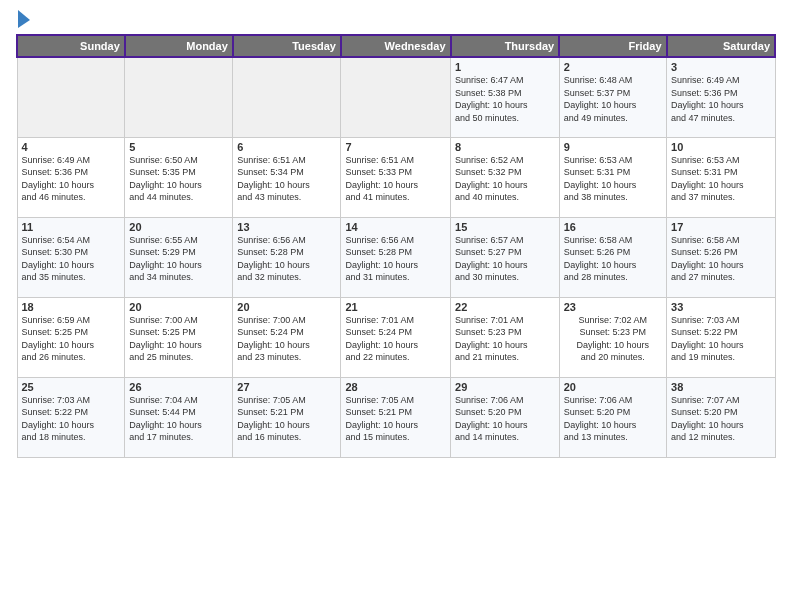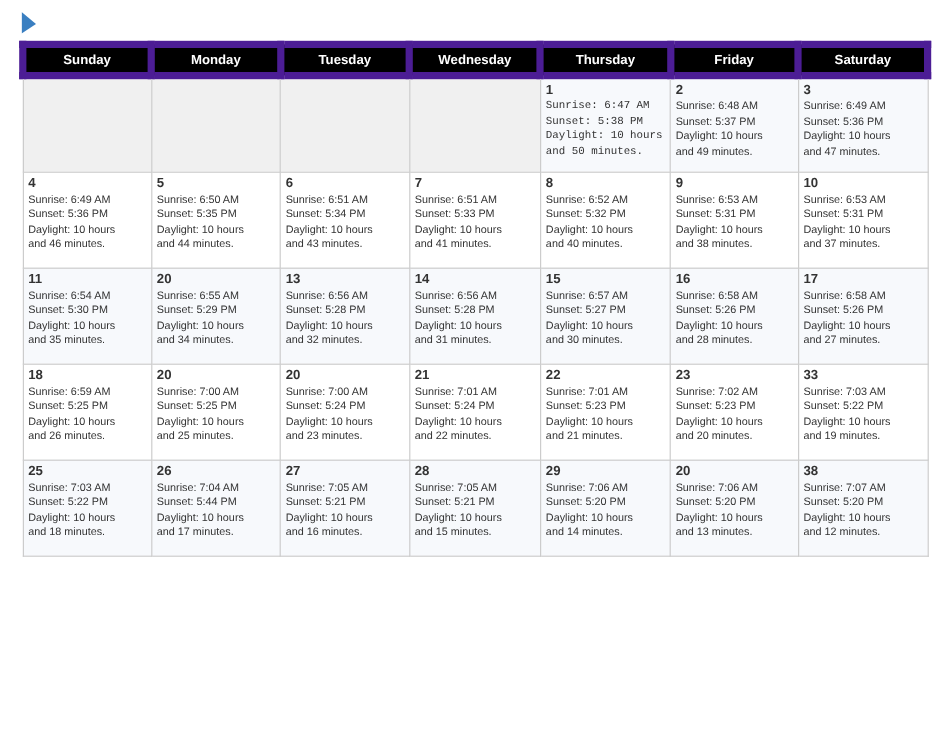--- a/index.html
+++ b/index.html
@@ -45,27 +45,27 @@
     .subtitle {
       font-size: 13px;
       color: #555;
     }
     .calendar {
       width: 100%;
       border-collapse: collapse;
       border: 1px solid #ccc;
     }
     .calendar th {
-      background: #000000;
+      background: #737373;
       color: #fff;
       font-size: 11px;
       font-weight: bold;
       padding: 4px 4px;
-      text-align: center;
-      border: 6px solid #4c1d95;
+      text-align: right;
+      border: 2px solid #4c1d95;
     }
     .calendar td {
       vertical-align: top;
       border: 1px solid #ccc;
       padding: 3px 4px;
       width: 113px;
       min-height: 70px;
       background: #fff;
       font-size: 9.5px;
       color: #333;
@@ -130,21 +130,21 @@
         </tr>
     </thead>
     <tbody id="calendar-body">
     <tr>
           <td class="empty"></td>
           <td class="empty"></td>
           <td class="empty"></td>
           <td class="empty"></td>
           <td>
             <span class="day-num">1</span>
-            <div class="day-detail" style="white-space: pre-line; font-family: Liberation Mono, monospace;">Sunrise: 6:47 AM
+            <div class="day-detail" style="white-space: pre-line;">Sunrise: 6:47 AM
 Sunset: 5:38 PM
 Daylight: 10 hours
 and 50 minutes.</div>
           </td>
           <td>
             <span class="day-num">2</span>
             <div class="day-detail" style="white-space: pre-line;">Sunrise: 6:48 AM
 Sunset: 5:37 PM
 Daylight: 10 hours
 and 49 minutes.</div>
@@ -290,21 +290,21 @@
           </td>
           <td>
             <span class="day-num">22</span>
             <div class="day-detail" style="white-space: pre-line;">Sunrise: 7:01 AM
 Sunset: 5:23 PM
 Daylight: 10 hours
 and 21 minutes.</div>
           </td>
           <td>
             <span class="day-num">23</span>
-            <div class="day-detail" style="white-space: pre-line;">Sunrise: 7:02 AM
+            <div class="day-detail" style="white-space: pre-line; text-align: center;">Sunrise: 7:02 AM
 Sunset: 5:23 PM
 Daylight: 10 hours
 and 20 minutes.</div>
           </td>
           <td>
             <span class="day-num">33</span>
             <div class="day-detail" style="white-space: pre-line;">Sunrise: 7:03 AM
 Sunset: 5:22 PM
 Daylight: 10 hours
 and 19 minutes.</div>

